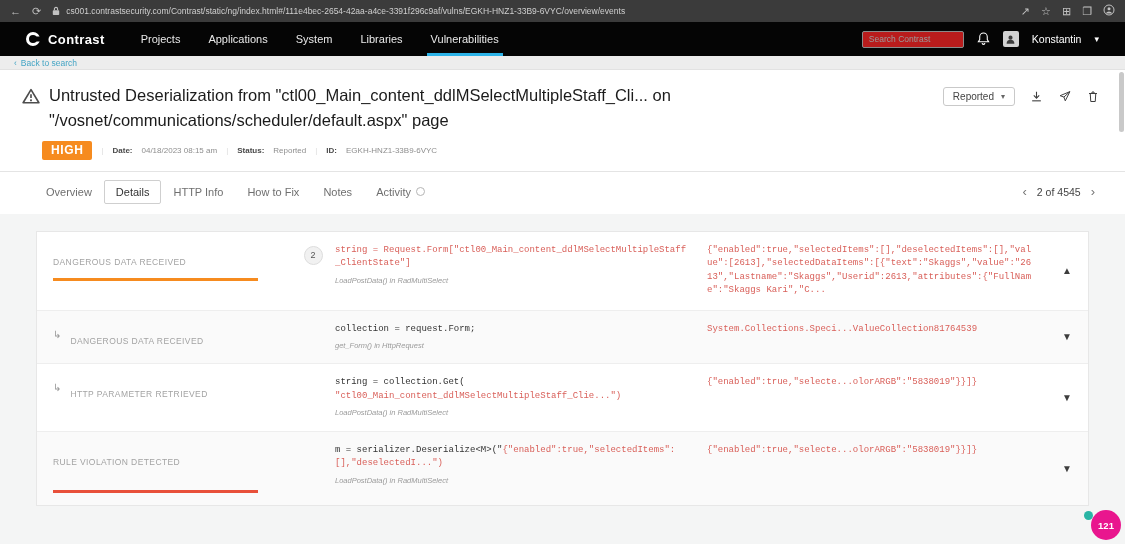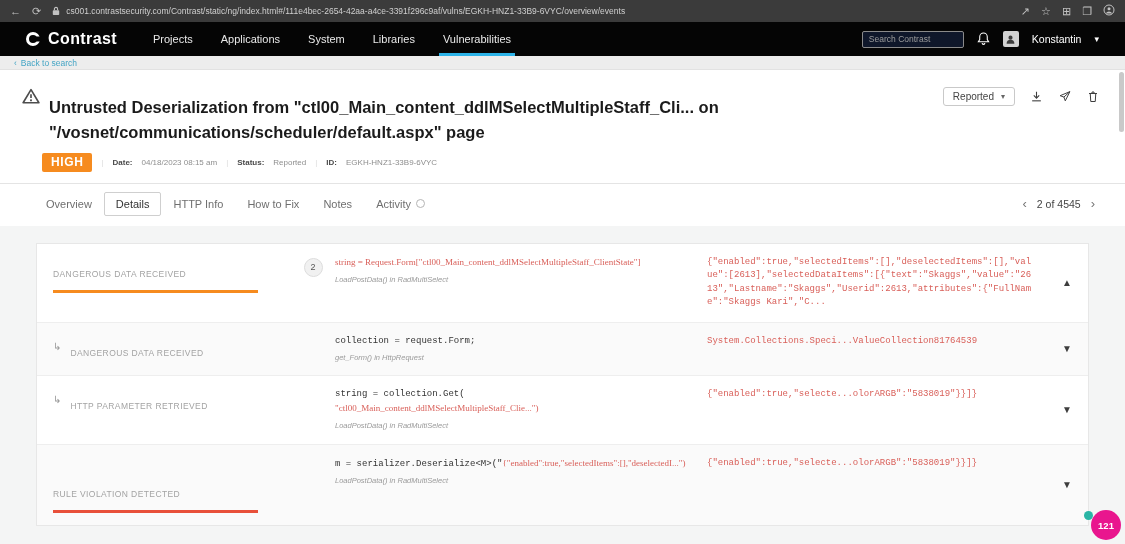--- a/index.html
+++ b/index.html
@@ -18,42 +18,42 @@
   .browser-bar { height:22px; background:#3b3b3b; display:flex; align-items:center; padding:0 10px; gap:11px; flex:none; }
   .bicon { color:#c2c2c2; font-size:11px; line-height:1; cursor:pointer; }
   .lock-wrap { display:flex; align-items:center; margin-right:-5px; }
   .url { color:#cfcfcf; font-size:8.5px; flex:1; white-space:nowrap; overflow:hidden; cursor:text; }
 
   
   .app-header { height:34px; background:#050505; display:flex; align-items:stretch; padding:0 26px; flex:none; }
   .brand { display:flex; align-items:center; gap:8px; margin-right:22px; cursor:pointer; }
   .logo-mark { position:relative; width:14px; height:14px; border:3.5px solid #fff; border-radius:50%; display:inline-block; }
   .logo-mark::after { content:""; position:absolute; right:-5px; top:50%; transform:translateY(-50%); width:6px; height:5px; background:#050505; }
-  .logo-text { color:#fff; font-size:16px; font-weight:700; letter-spacing:.4px; }
+  .logo-text { color:#fff; font-size:13px; font-weight:700; letter-spacing:.4px; }
   .main-nav { display:flex; align-items:stretch; }
   .nav-item { color:#e9e9e9; font-size:11px; display:flex; align-items:center; padding:0 14px; position:relative; cursor:pointer; text-decoration:none; }
   .nav-item.active { font-weight:400; }
   .nav-item.active::after { content:""; position:absolute; left:10px; right:10px; bottom:0; height:3px; background:var(--accent-blue); }
   .header-right { margin-left:auto; display:flex; align-items:center; gap:13px; }
-  .search-input { width:102px; height:17px; background:#0f172a; border:1px solid #8a8a8a; border-radius:2px; color:#ccc; font-size:8.5px; padding:0 6px; font-family:"Liberation Sans", sans-serif; }
+  .search-input { width:102px; height:17px; background:#b91c1c; border:1px solid #8a8a8a; border-radius:2px; color:#ccc; font-size:8.5px; padding:0 6px; font-family:"Liberation Sans", sans-serif; }
   .search-input::placeholder { color:#9b9b9b; }
   .bell { display:flex; cursor:pointer; }
   .avatar { width:16px; height:16px; background:#d3d3d3; border-radius:2px; display:flex; align-items:center; justify-content:center; cursor:pointer; }
   .username { color:#fff; font-size:10.5px; cursor:pointer; }
   .user-caret { color:#fff; font-size:9px; cursor:pointer; }
 
   
   .back-bar { height:14px; background:#ededed; display:flex; align-items:center; padding:0 14px; flex:none; border-bottom:1px solid #e2e2e2; }
   .back-link { color:#45a5c5; font-size:8.5px; display:flex; gap:4px; align-items:center; cursor:pointer; }
 
   
   .title-section { background:#fff; padding:13px 28px 0 22px; position:relative; flex:none; }
   .title-flex { display:flex; gap:9px; align-items:flex-start; }
   .warn-icon { flex:none; margin-top:5px; display:flex; }
-  .page-title { font-size:16.5px; font-weight:700; color:#1b1b1b; line-height:1.5; max-width:945px; word-wrap:break-word; overflow-wrap:break-word;margin-top:12px; }
+  .page-title { font-size:16.5px; font-weight:400; color:#1b1b1b; line-height:1.5; max-width:945px; word-wrap:break-word; overflow-wrap:break-word; }
   .title-controls { position:absolute; top:17px; right:26px; display:flex; align-items:center; gap:15px; }
   .reported-btn { display:flex; align-items:center; gap:7px; border:1px solid #c9c9c9; border-radius:3px; background:#fff; font-size:10px; color:#444; padding:3px 9px; cursor:pointer; font-family:"Liberation Sans", sans-serif; }
   .dd-caret { font-size:8px; color:#666; }
   .action-icon { color:#3d3d3d; cursor:pointer; display:flex; }
   .meta-row { display:flex; align-items:center; gap:9px; margin:8px 0 0 20px; font-size:8px; }
   .sev-badge { background:var(--severity-orange); color:#fff; font-size:12px; font-weight:700; letter-spacing:.6px; padding:2.5px 9px; border-radius:2px; }
   .meta-sep { color:#dcdcdc; }
   .meta-label { font-weight:700; color:#4a4a4a; }
   .meta-value { color:#8e8e8e; }
   .title-divider { border-bottom:1px solid #e4e4e4; margin:11px -28px 0 -22px; }
@@ -69,26 +69,26 @@
   
   .main { flex:1; background:#f4f5f5; padding:17px 36px; overflow:hidden; }
   .events-card { background:#fff; border:1px solid #e7e7e7; }
   .ev-row { display:flex; align-items:flex-start; padding:12px 0 12px 16px; border-bottom:1px solid #eee; cursor:pointer; }
   .ev-row:last-child { border-bottom:none; }
   .ev-row.alt { background:#fafafa; }
   .ev-left { width:238px; flex:none; margin-top:7px; display:flex; align-items:flex-start; gap:9px; }
   .branch { color:#9a9a9a; font-size:10px; line-height:1; }
   .ev-label { font-size:8.5px; color:#a3a3a3; letter-spacing:.4px; white-space:nowrap; }
   .ev-left.u-orange .ev-label-wrap { border-bottom:3px solid var(--severity-orange); padding-bottom:9px; width:205px; }
-  .ev-left.u-red .ev-label-wrap { border-bottom:3px solid var(--danger-red); padding-bottom:9px; width:205px;margin-top:19px; }
+  .ev-left.u-red .ev-label-wrap { border-bottom:3px solid var(--danger-red); padding-bottom:21px; width:205px; }
   .ev-badge-slot { width:44px; flex:none; display:flex; justify-content:center; margin-top:2px; }
   .count-badge { width:19px; height:19px; border-radius:50%; background:#f1f1f1; border:1px solid #ddd; color:#555; font-size:9px; display:flex; align-items:center; justify-content:center; }
   .ev-code { width:356px; flex:none; font-family:"Liberation Mono", monospace; font-size:9px; line-height:1.5; word-break:break-all; }
   .code-black { color:#333; }
-  .code-red { color:var(--code-red);font-family:Liberation Serif, serif; }
+  .code-red { color:var(--code-red); }
   .ev-caption { font-family:"Liberation Sans", sans-serif; font-size:7.5px; color:#9b9b9b; margin-top:4px; word-break:normal;font-style:italic; }
   .ev-value { flex:1; min-width:0; padding:0 10px 0 16px; font-family:"Liberation Mono", monospace; font-size:9px; line-height:1.5; word-break:break-all; }
   .val-black { color:#333; }
   .val-red { color:var(--code-red); }
   .ev-caret { width:42px; flex:none; align-self:center; text-align:center; color:#3d3d3d; font-size:10px; cursor:pointer; }
 
   
   .chat-badge { position:absolute; right:4px; bottom:4px; width:30px; height:30px; background:var(--chat-pink); border-radius:50%; display:flex; align-items:center; justify-content:center; color:#fff; font-size:9.5px; font-weight:700; cursor:pointer; }
   .chat-dot { position:absolute; right:32px; bottom:24px; width:9px; height:9px; background:#2ab5a5; border-radius:50%; }
   .scroll-thumb { position:absolute; right:1px; top:72px; width:5px; height:60px; background:#c9c9c9; border-radius:3px; cursor:pointer; }

